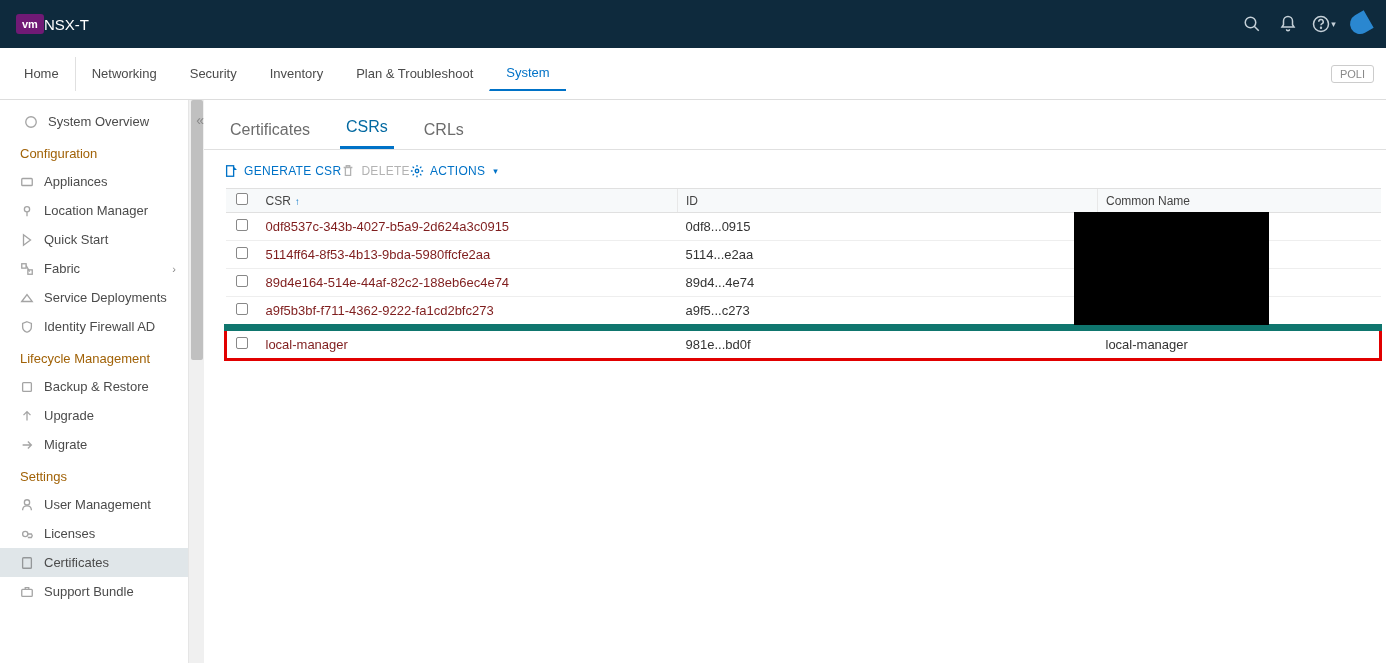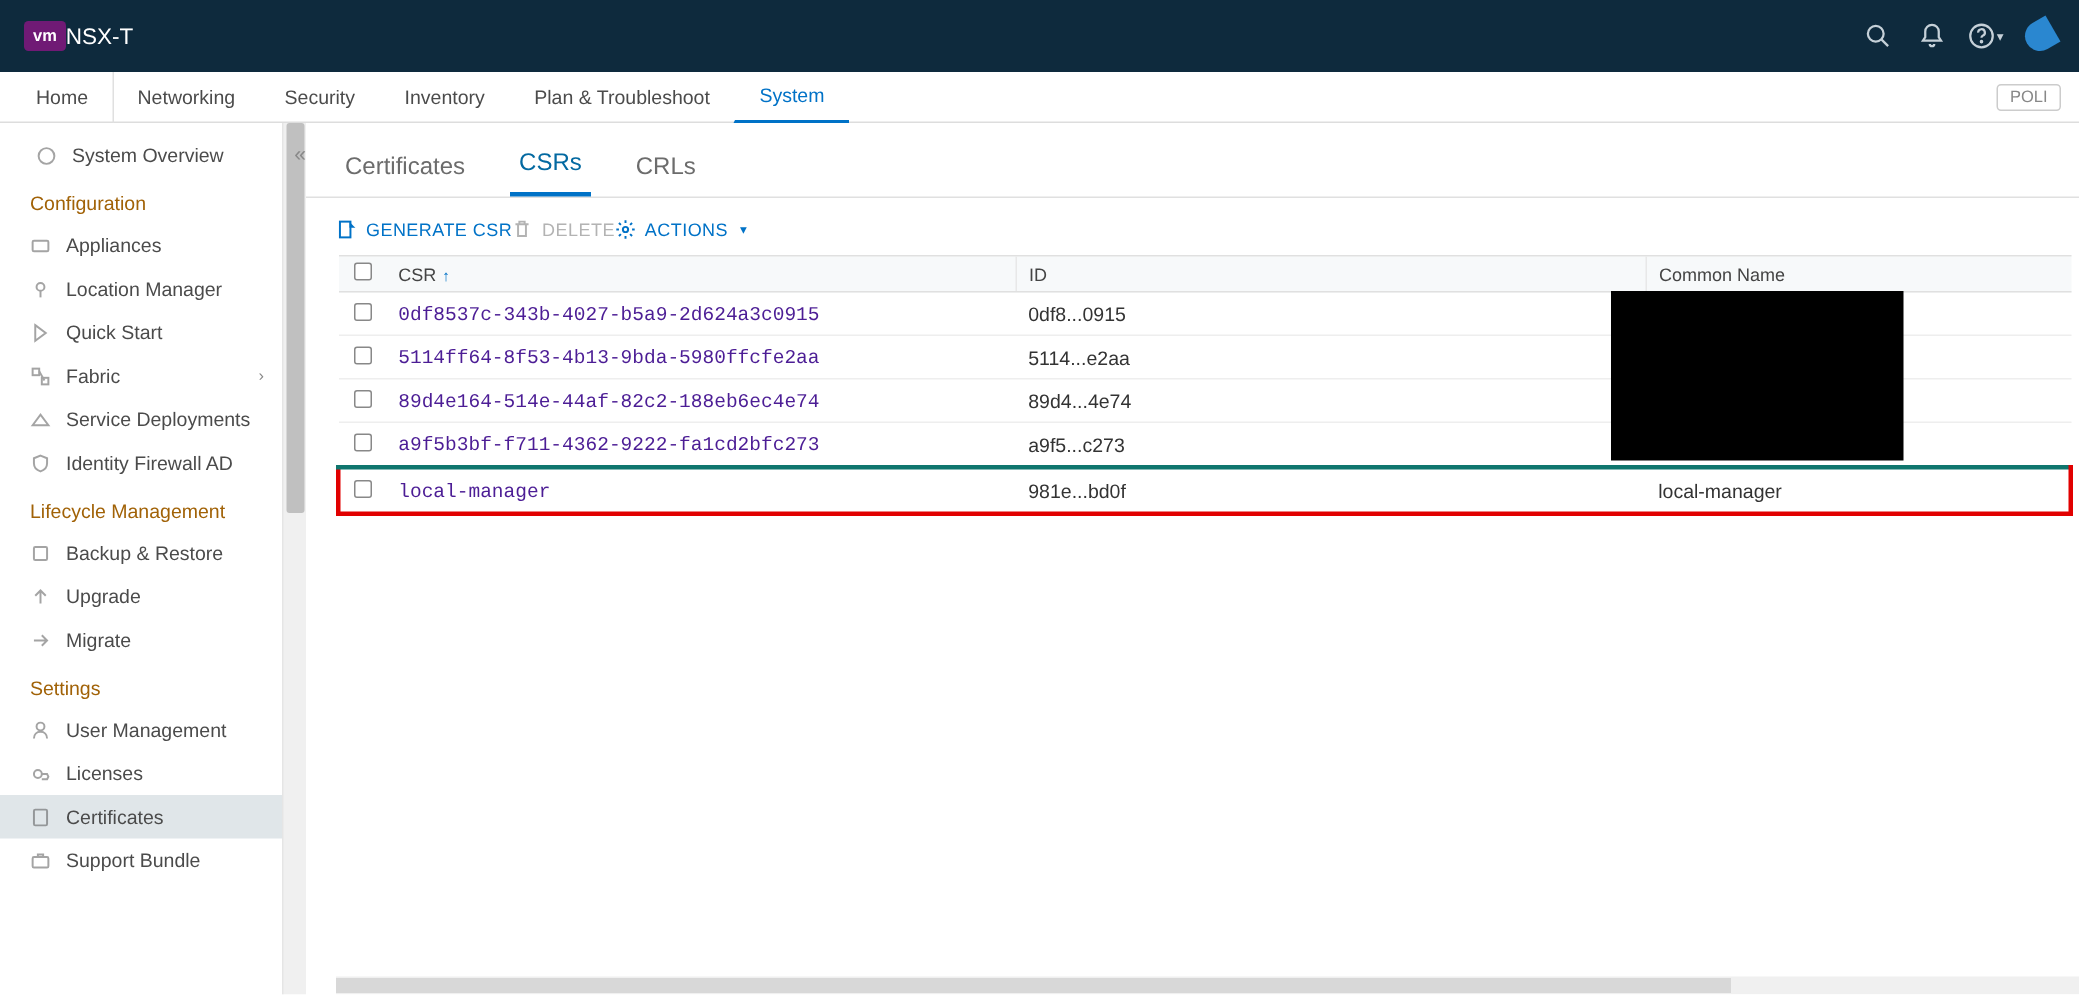--- a/index.html
+++ b/index.html
@@ -8,21 +8,21 @@
 
 .top-header { background: #0e2a3d; height: 48px; display: flex; align-items: center; padding: 0 16px; color: #fff; }
 .vm-logo { background: #701a75; color: #fff; font-size: 11px; font-weight: bold; padding: 4px 6px; border-radius: 3px; margin-right: 0; }
 .app-title { font-size: 15px; font-weight: 500; }
 .header-spacer { flex: 1; }
 .header-icon { width: 36px; height: 36px; display: flex; align-items: center; justify-content: center; cursor: pointer; color: #c5d0d8; }
 .header-icon svg { width: 18px; height: 18px; }
 .theme-toggle { width: 20px; height: 20px; background: #2a87d0; border-radius: 50% 0 0 50%; transform: rotate(-30deg); margin-left: 8px; }
 
 
-.main-nav { height: 34px; background: #fff; border-bottom: 1px solid #ddd; display: flex; align-items: center; padding: 0 8px; }
+.main-nav { height: 52px; background: #fff; border-bottom: 1px solid #ddd; display: flex; align-items: center; padding: 0 8px; }
 .nav-tab { padding: 8px 16px; color: #4b4b4b; cursor: pointer; font-size: 13px; height: 34px; display: flex; align-items: center; border-left: 1px solid transparent; }
 .nav-tab.first { border-left: none; }
 .nav-tab.sep { border-left: 1px solid #e0e0e0; }
 .nav-tab.active { color: #0072c7; border-bottom: 2px solid #0072c7; font-weight: 500; }
 .nav-spacer { flex: 1; }
 .nav-pill { border: 1px solid #ccc; border-radius: 3px; padding: 2px 8px; font-size: 11px; color: #888; margin-right: 4px; }
 
 
 .main-layout { display: flex; height: calc(100% - 48px - 34px); }
 
@@ -62,24 +62,24 @@
 .table-wrap { padding: 0 4px 0 20px; position: relative; }
 table.csr-table { width: 100%; border-collapse: collapse; table-layout: fixed; }
 .csr-table th { text-align: left; font-size: 12px; font-weight: 500; color: #444; background: #f7f9fa; border-top: 1px solid #e0e0e0; border-bottom: 1px solid #e0e0e0; padding: 4px 8px; height: 24px; }
 .csr-table th.col-chk { width: 32px; text-align: center; }
 .csr-table th.col-csr { width: 420px; }
 .csr-table th.col-id { width: 420px; border-left: 1px solid #e8e8e8; }
 .csr-table th.col-cn { border-left: 1px solid #e8e8e8; }
 .sort-arrow { color: #0072c7; font-size: 10px; margin-left: 4px; }
 .csr-table td { padding: 6px 8px; font-size: 13px; border-bottom: 1px solid #eee; height: 28px; vertical-align: middle; }
 .csr-table td.col-chk { text-align: center; }
-.csr-link { color: #4c1d95; cursor: pointer; font-family: Liberation Mono, monospace; }
+.csr-link { color: #7f1d1d; cursor: pointer; }
 .chkbox { width: 12px; height: 12px; border: 1px solid #888; background: #fff; display: inline-block; border-radius: 2px; cursor: pointer; }
 
-tr.highlighted td { border-top: 3px solid #0f766e; border-bottom: 3px solid #e10000; }
+tr.highlighted td { border-top: 7px solid #0f766e; border-bottom: 3px solid #e10000; }
 tr.highlighted td:first-child { border-left: 3px solid #e10000; }
 tr.highlighted td:last-child { border-right: 3px solid #e10000; }
 
 
 .redaction { position: absolute; background: #000; }
 
 
 .bottom-scroll { position: absolute; bottom: 0; left: 20px; right: 0; height: 12px; background: #f0f0f0; }
 .bottom-scroll-thumb { position: absolute; left: 0; top: 1px; height: 10px; width: 80%; background: #d8d8d8; }
 </style>

